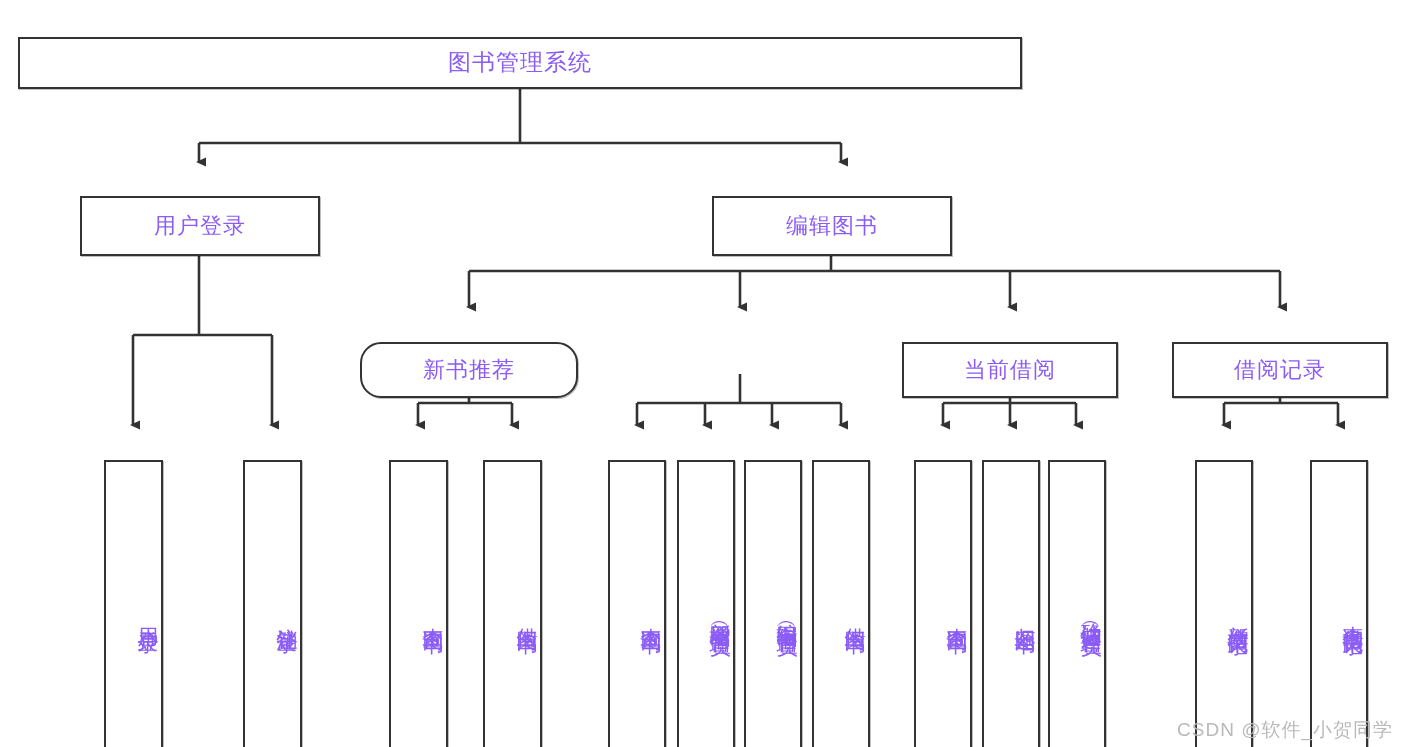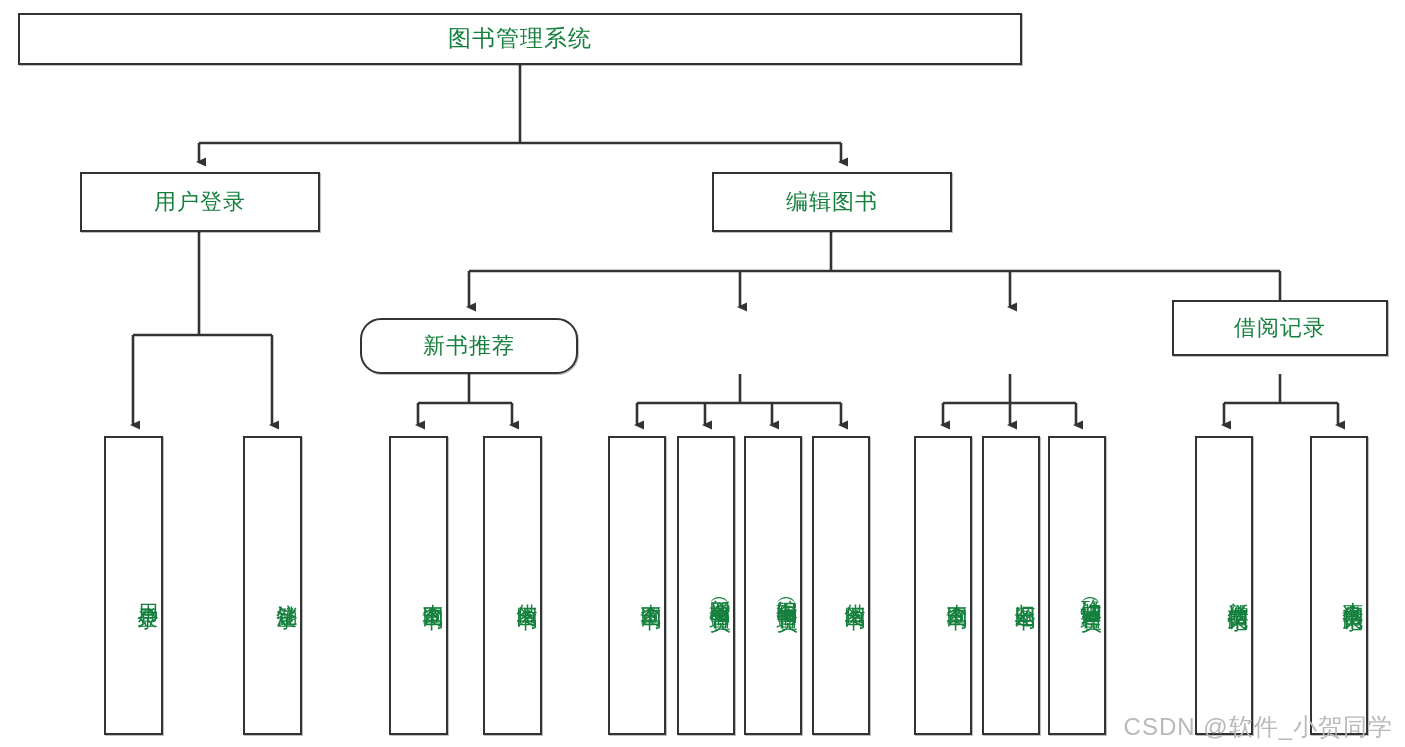--- a/index.html
+++ b/index.html
@@ -10,26 +10,27 @@
     overflow:hidden;
     position:relative;
   }
   #stage{position:absolute;left:0;top:0;width:1405px;height:747px;}
   svg.edges{position:absolute;left:0;top:0;width:1405px;height:747px;pointer-events:none;}
   .node{
     position:absolute;
     box-sizing:border-box;
     border:2px solid #333333;
     background:#ffffff;
-    color:#15803d;
+    color:#8b5cf6;
     display:flex;
     align-items:center;
     justify-content:center;
     text-align:right;
     box-shadow:1px 1px 0 rgba(0,0,0,0.25);
+    margin-top:24px;
   }
   .node.horiz{
     font-size:22px;
     letter-spacing:1px;
     line-height:1.2;
   }
   .node.vert{
     writing-mode:vertical-rl;
     text-orientation:upright;
     font-size:21px;
@@ -37,21 +38,21 @@
     padding-top:10px;
     align-items:flex-start;
     justify-content:center;
     line-height:1.25;
   }
   #root-node{font-size:23px;}
   .watermark{
     position:absolute;
     right:12px;
     bottom:4px;
-    font-size:24px;
+    font-size:19px;
     color:#b9b9b9;
     letter-spacing:1px;
     white-space:nowrap;
     font-family:"Liberation Sans","DejaVu Sans",sans-serif;
   }
 </style>
 </head>
 <body>
 
 <div id="stage">
@@ -105,21 +106,22 @@
       <path d="M1338,403 L1338,425" marker-end="url(#arrow)"></path>
     </g>
   </svg>
 
   <div class="node horiz" id="root-node" style="left:18px;top:13px;width:1004px;height:52px;">图书管理系统</div>
 
   <div class="node horiz" style="left:80px;top:172px;width:240px;height:60px;">用户登录</div>
   <div class="node horiz" style="left:712px;top:172px;width:240px;height:60px;">编辑图书</div>
 
   <div class="node horiz" style="left:360px;top:318px;width:218px;height:56px;border-radius:21px;">新书推荐</div>
-  <div class="node horiz" style="left:1172px;top:300px;width:216px;height:56px;">借阅记录</div>
+  <div class="node horiz" style="left:902px;top:318px;width:216px;height:56px;">当前借阅</div>
+  <div class="node horiz" style="left:1172px;top:318px;width:216px;height:56px;">借阅记录</div>
 
   <div class="node vert" style="left:104px;top:436px;width:59px;height:299px;">用户登录</div>
   <div class="node vert" style="left:243px;top:436px;width:59px;height:299px;">注销登录</div>
 
   <div class="node vert" style="left:389px;top:436px;width:59px;height:299px;">查询图书</div>
   <div class="node vert" style="left:483px;top:436px;width:59px;height:299px;">借阅图书</div>
 
   <div class="node vert" style="left:608px;top:436px;width:58px;height:299px;">查询图书</div>
   <div class="node vert" style="left:677px;top:436px;width:58px;height:299px;">新增图书（管理员）</div>
   <div class="node vert" style="left:744px;top:436px;width:58px;height:299px;">编辑图书（管理员）</div>

